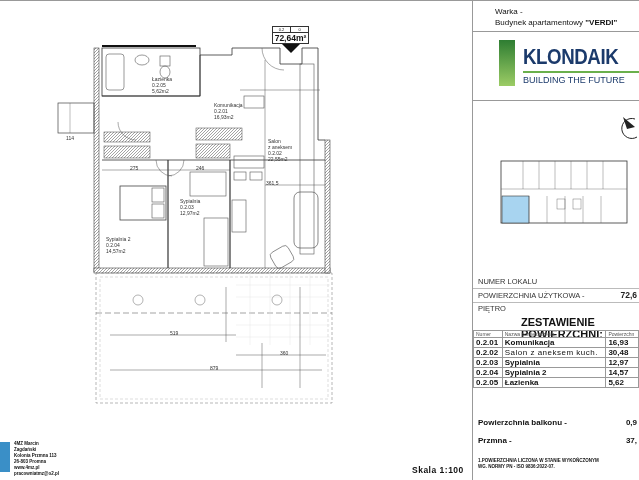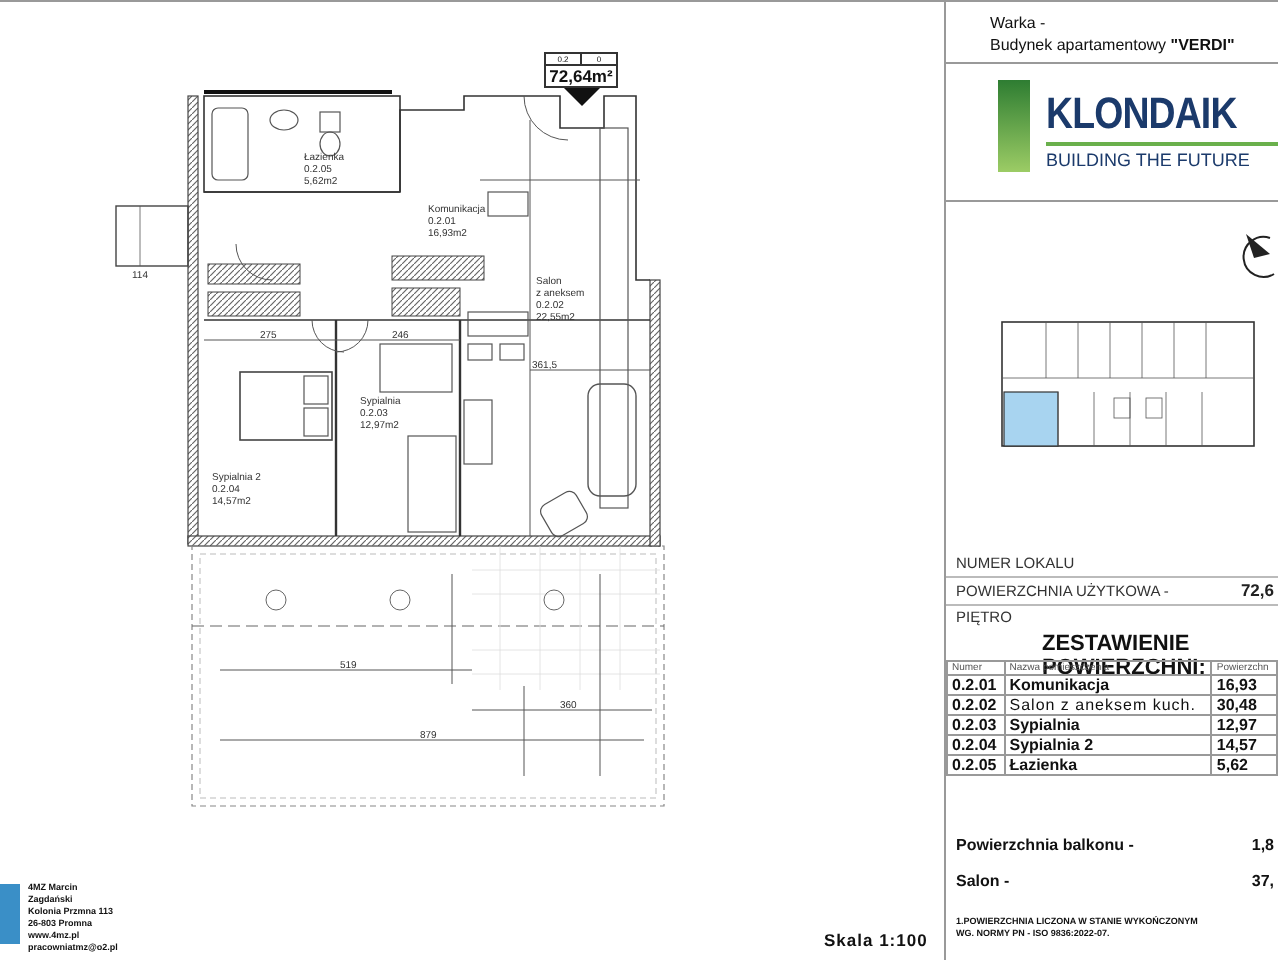--- a/index.html
+++ b/index.html
@@ -285,24 +285,24 @@
     <tr>
       <td>0.2.05</td>
       <td>Łazienka</td>
       <td>5,62</td>
     </tr>
   </tbody>
     </table>
 
   <div class="sum" style="top:418px;">
     <span>Powierzchnia balkonu  -</span>
-    <span class="val">1,8</span>
+    <span class="val">0,9</span>
   </div>
   <div class="sum" style="top:436px;">
-    <span>Salon  -</span>
+    <span>Przmna  -</span>
     <span class="val">37,</span>
   </div>
 
   <div class="footnote">
     <div>1.POWIERZCHNIA LICZONA W STANIE WYKOŃCZONYM</div>
     <div>WG. NORMY PN - ISO 9836:2022-07.</div>
   </div>
 </div>
 
 </body></html>

